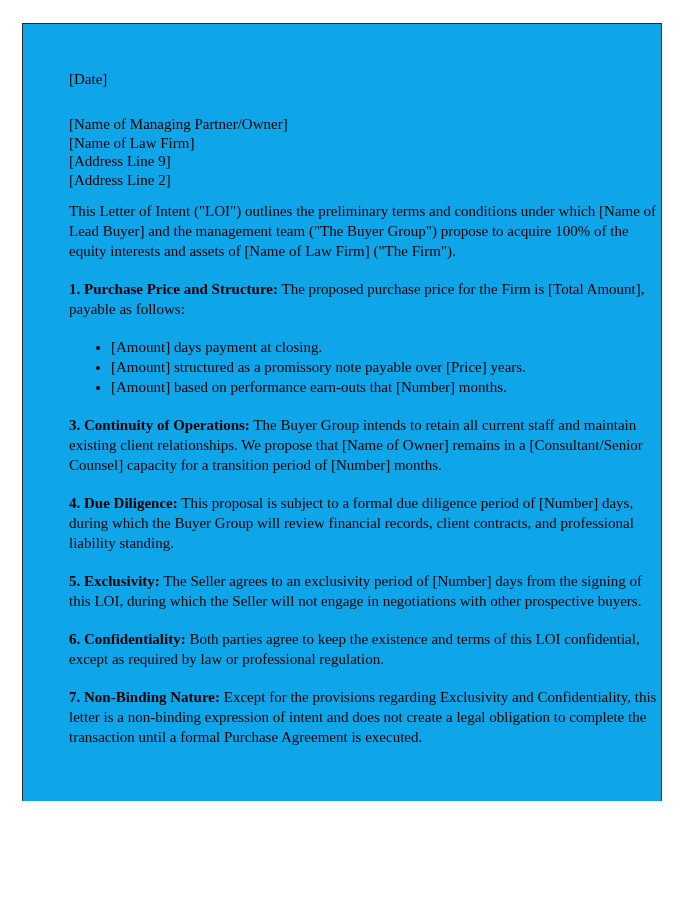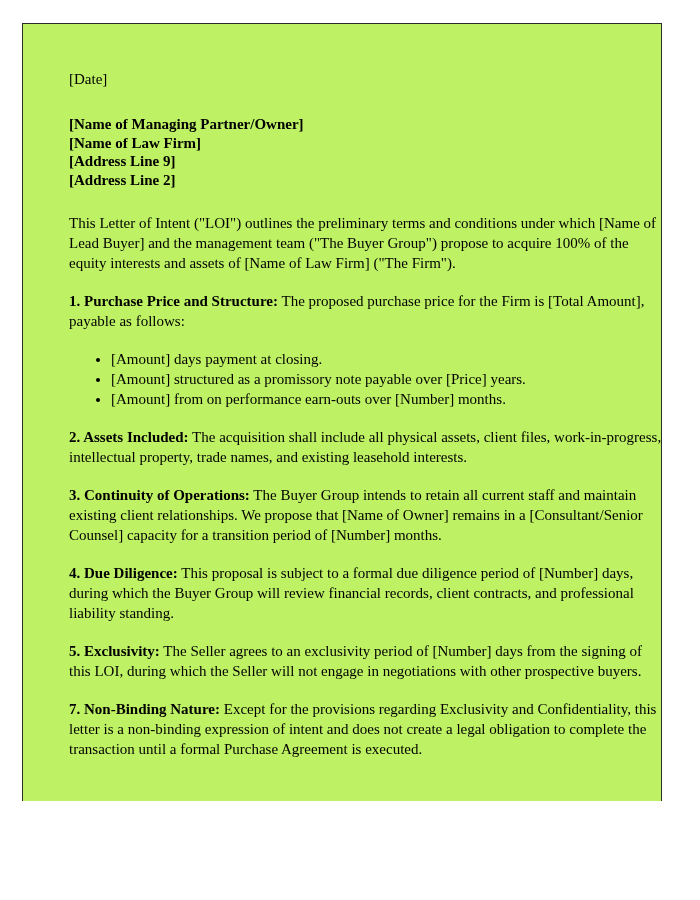--- a/index.html
+++ b/index.html
@@ -20,43 +20,42 @@
     position: absolute;
     left: 22px;
     top: 23px;
     width: 640px;
     height: 778px;
     border-top: 1.5px solid #2b2b2b;
     border-left: 1.5px solid #2b2b2b;
     border-right: 1.5px solid #2b2b2b;
     border-bottom: none;
     box-sizing: border-box;
-    background: #bef264;
+    background: #0ea5e9;
   }
 
   .page-body {
     position: absolute;
     left: 46px;
     top: 45px;
     width: 596px;
     font-size: 15px;
     line-height: 20px;
     text-align: left;
   }
 
   
   .date-line {
     margin: 0 0 26px 0;
   }
 
   
   .address-block {
     line-height: 18.5px;
-    margin: 0 0 24px 0;
-    font-weight: bold;
+    margin: 0 0 12px 0;
   }
   .address-block div { white-space: pre; }
 
   .subject-line {
     font-weight: bold;
     margin: 0 0 22px 0;
   }
 
   .salutation {
     margin: 0 0 22px 0;
@@ -99,23 +98,23 @@
 
 
 
     <p class="para">This Letter of Intent ("LOI") outlines the preliminary terms and conditions under which [Name of Lead Buyer] and the management team ("The Buyer Group") propose to acquire 100% of the equity interests and assets of [Name of Law Firm] ("The Firm").</p>
 
     <div id="clause-container">
         <p class="para"><span class="clause-label">1. Purchase Price and Structure:</span><span> The proposed purchase price for the Firm is [Total Amount], payable as follows:</span></p>
         <ul class="bullets">
           <li>[Amount] days payment at closing.</li>
           <li>[Amount] structured as a promissory note payable over [Price] years.</li>
-          <li>[Amount] from on performance earn-outs over [Number] months.</li>
+          <li>[Amount] based on performance earn-outs that [Number] months.</li>
         </ul>
-        <p class="para"><span class="clause-label">2. Assets Included:</span><span> The acquisition shall include all physical assets, client files, work-in-progress, intellectual property, trade names, and existing leasehold interests.</span></p>
         <p class="para"><span class="clause-label">3. Continuity of Operations:</span><span> The Buyer Group intends to retain all current staff and maintain existing client relationships. We propose that [Name of Owner] remains in a [Consultant/Senior Counsel] capacity for a transition period of [Number] months.</span></p>
         <p class="para"><span class="clause-label">4. Due Diligence:</span><span> This proposal is subject to a formal due diligence period of [Number] days, during which the Buyer Group will review financial records, client contracts, and professional liability standing.</span></p>
         <p class="para"><span class="clause-label">5. Exclusivity:</span><span> The Seller agrees to an exclusivity period of [Number] days from the signing of this LOI, during which the Seller will not engage in negotiations with other prospective buyers.</span></p>
+        <p class="para"><span class="clause-label">6. Confidentiality:</span><span> Both parties agree to keep the existence and terms of this LOI confidential, except as required by law or professional regulation.</span></p>
         <p class="para"><span class="clause-label">7. Non-Binding Nature:</span><span> Except for the provisions regarding Exclusivity and Confidentiality, this letter is a non-binding expression of intent and does not create a legal obligation to complete the transaction until a formal Purchase Agreement is executed.</span></p>
       </div>
 
   </div>
 </div>
 
 </body></html>

